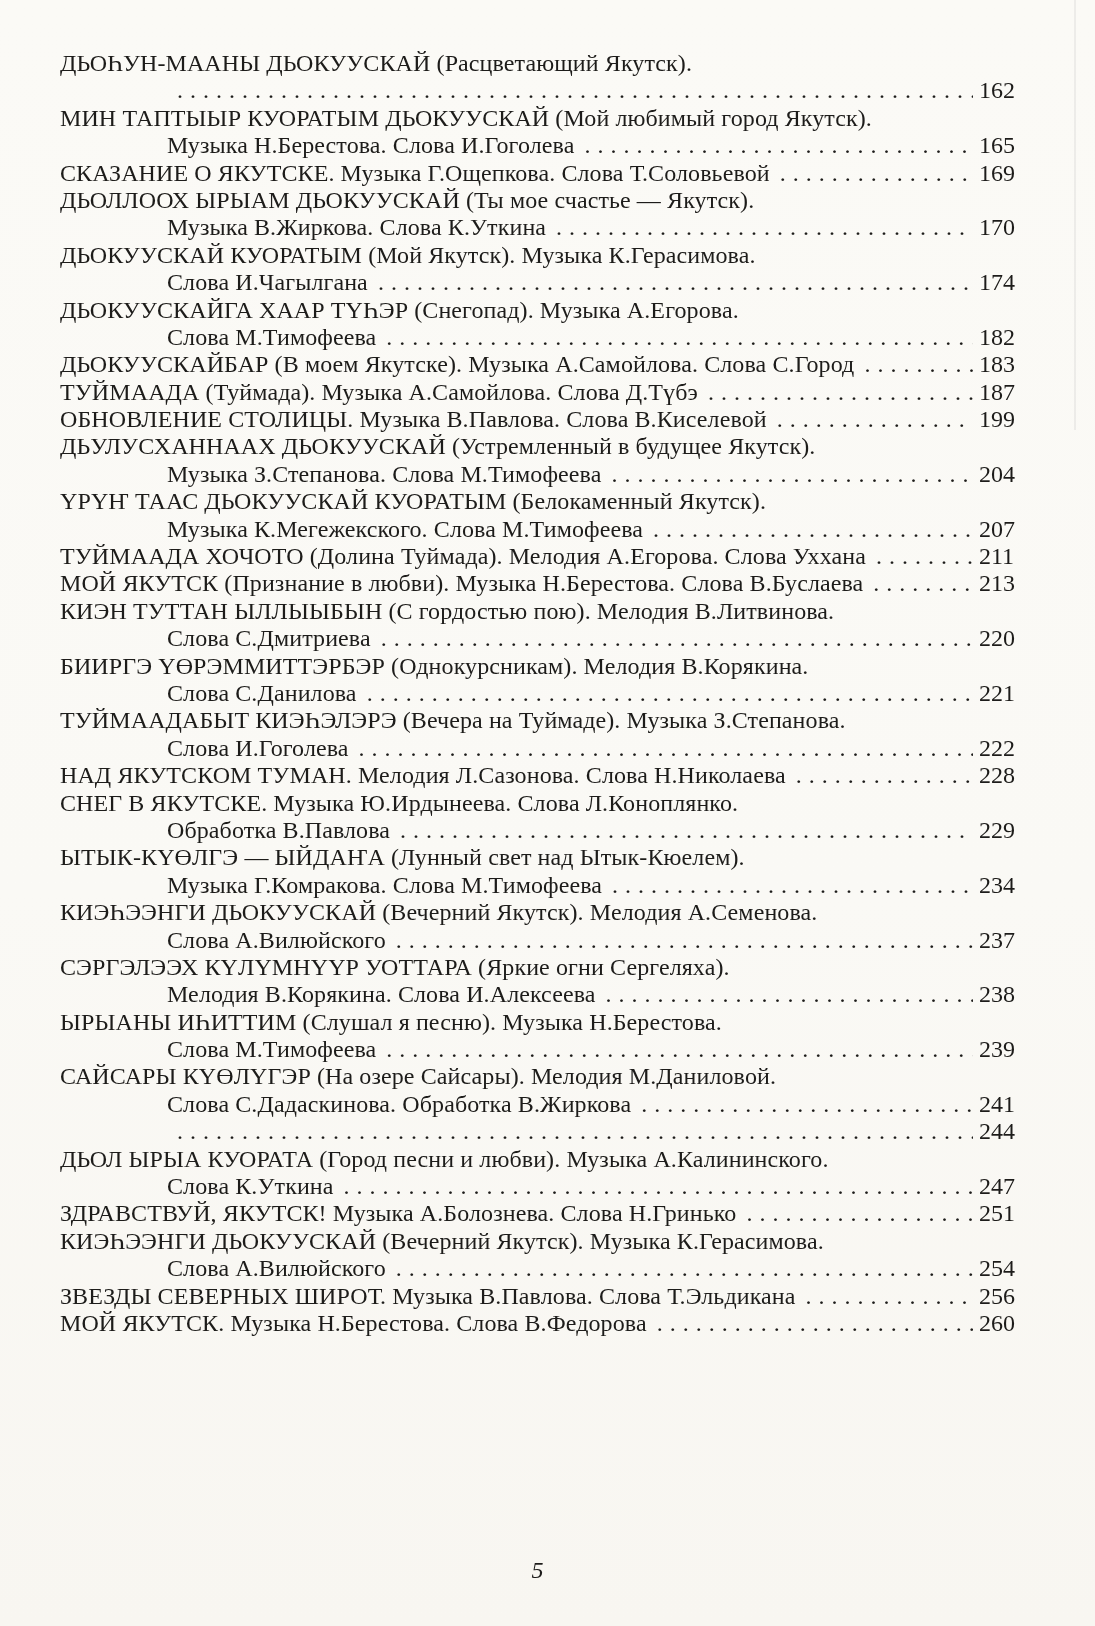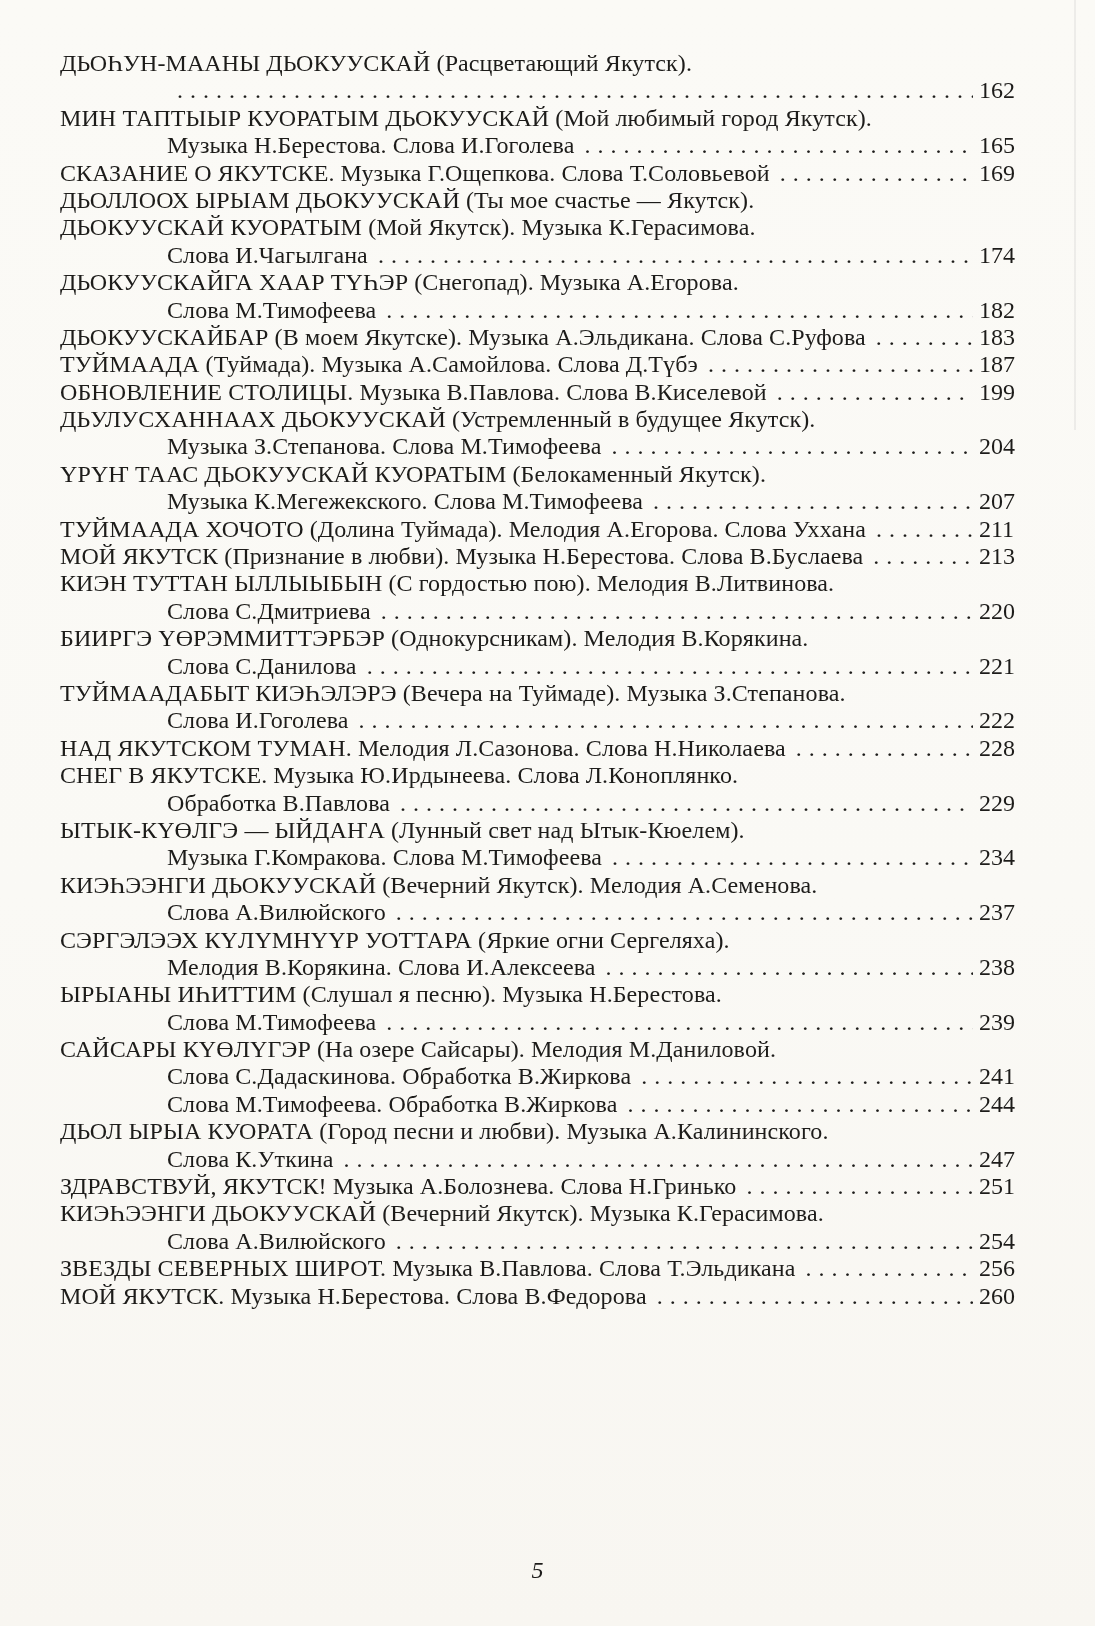--- a/index.html
+++ b/index.html
@@ -91,38 +91,43 @@
         <span class="pg">165</span>
       </div>
       <div class="line title">
         <span class="txt">СКАЗАНИЕ О ЯКУТСКЕ. Музыка Г.Ощепкова. Слова Т.Соловьевой</span>
         <span class="leader"></span>
         <span class="pg">169</span>
       </div>
       <div class="line title">
         <span class="txt">ДЬОЛЛООХ ЫРЫАМ ДЬОКУУСКАЙ (Ты мое счастье — Якутск).</span>
       </div>
+      <div class="line cont">
+        <span class="txt">Музыка В.Жиркова. Слова К.Уткина</span>
+        <span class="leader"></span>
+        <span class="pg">170</span>
+      </div>
       <div class="line title">
         <span class="txt">ДЬОКУУСКАЙ КУОРАТЫМ (Мой Якутск). Музыка К.Герасимова.</span>
       </div>
       <div class="line cont">
         <span class="txt">Слова И.Чагылгана</span>
         <span class="leader"></span>
         <span class="pg">174</span>
       </div>
       <div class="line title">
         <span class="txt">ДЬОКУУСКАЙГА ХААР ТҮҺЭР (Снегопад). Музыка А.Егорова.</span>
       </div>
       <div class="line cont">
         <span class="txt">Слова М.Тимофеева</span>
         <span class="leader"></span>
         <span class="pg">182</span>
       </div>
       <div class="line title">
-        <span class="txt">ДЬОКУУСКАЙБАР (В моем Якутске). Музыка А.Эльдикана. Слова С.Руфова</span>
+        <span class="txt">ДЬОКУУСКАЙБАР (В моем Якутске). Музыка А.Самойлова. Слова С.Город</span>
         <span class="leader"></span>
         <span class="pg">183</span>
       </div>
       <div class="line title">
         <span class="txt">ТУЙМААДА (Туймада). Музыка А.Самойлова. Слова Д.Түбэ</span>
         <span class="leader"></span>
         <span class="pg">187</span>
       </div>
       <div class="line title">
         <span class="txt">ОБНОВЛЕНИЕ СТОЛИЦЫ. Музыка В.Павлова. Слова В.Киселевой</span>
@@ -226,21 +231,20 @@
       </div>
       <div class="line title">
         <span class="txt">САЙСАРЫ КҮӨЛҮГЭР (На озере Сайсары). Мелодия М.Даниловой.</span>
       </div>
       <div class="line cont">
         <span class="txt">Слова С.Дадаскинова. Обработка В.Жиркова</span>
         <span class="leader"></span>
         <span class="pg">241</span>
       </div>
       <div class="line cont">
-        <span class="txt">Слова М.Тимофеева. Обработка В.Жиркова</span>
         <span class="leader"></span>
         <span class="pg">244</span>
       </div>
       <div class="line title">
         <span class="txt">ДЬОЛ ЫРЫА КУОРАТА (Город песни и любви). Музыка А.Калининского.</span>
       </div>
       <div class="line cont">
         <span class="txt">Слова К.Уткина</span>
         <span class="leader"></span>
         <span class="pg">247</span>

